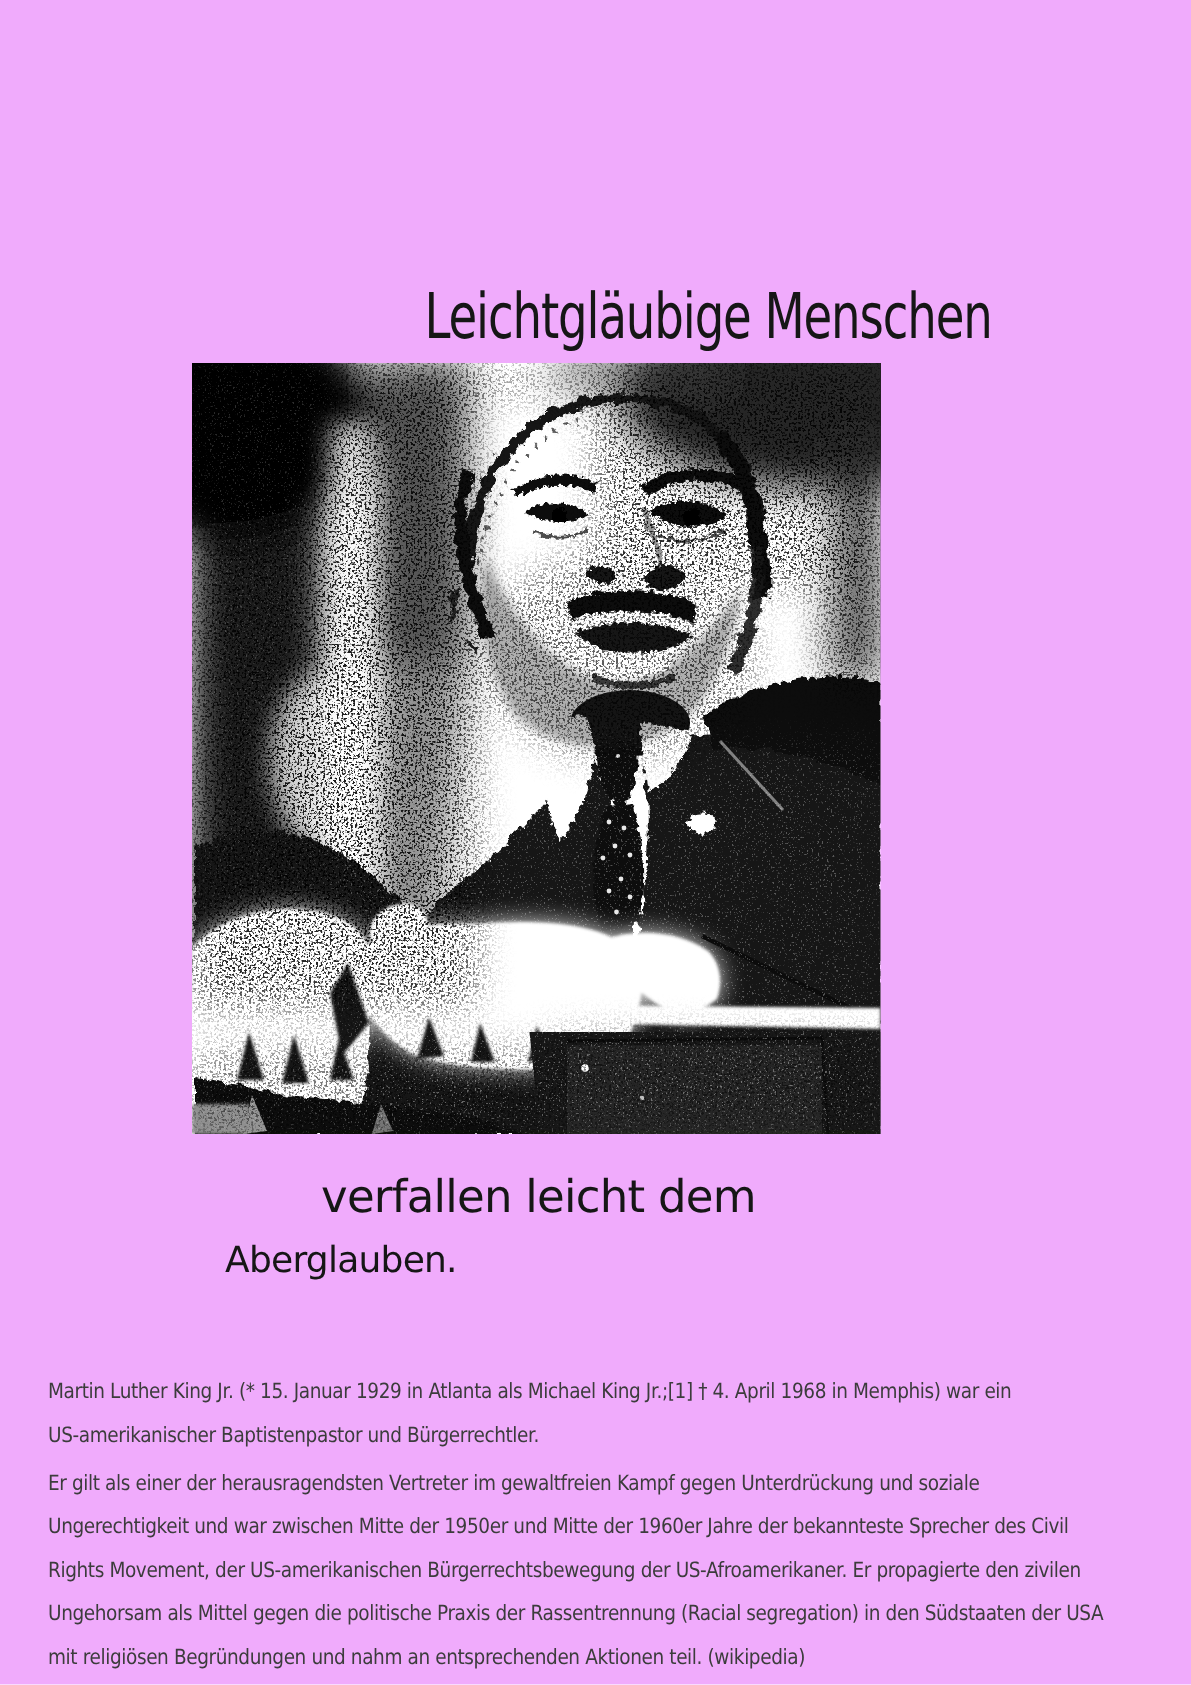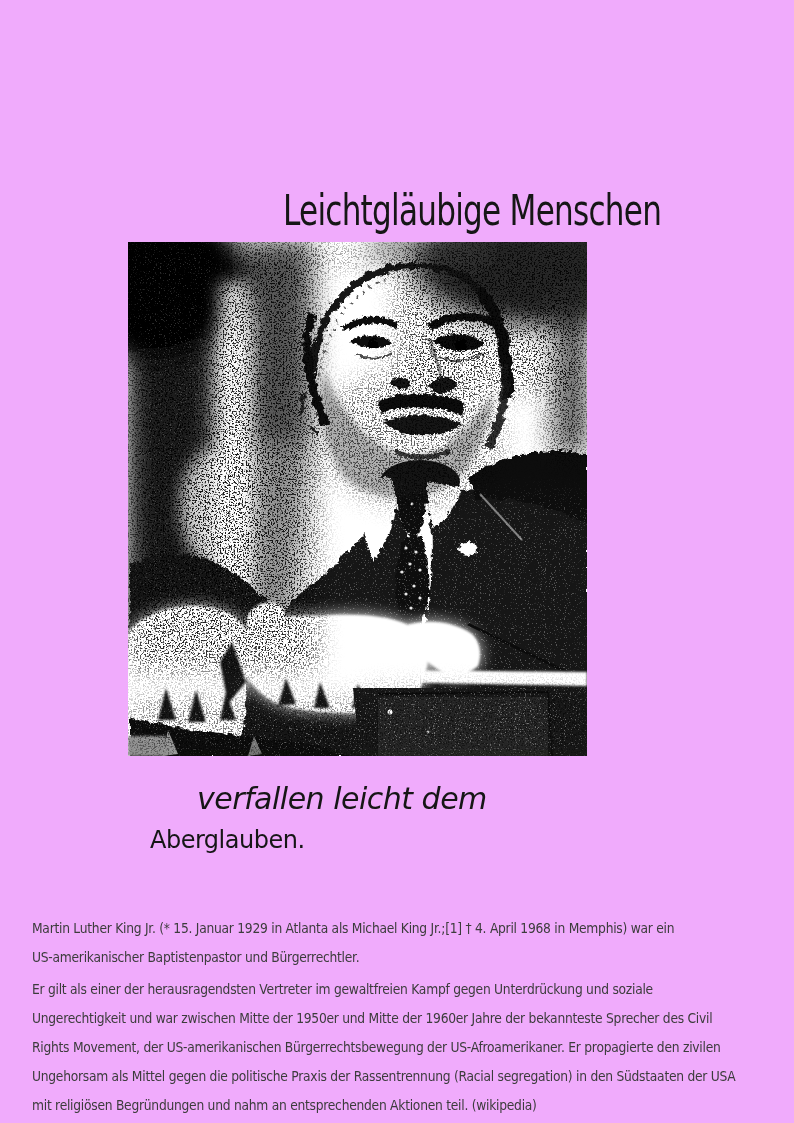--- a/index.html
+++ b/index.html
@@ -7,22 +7,22 @@
     position:relative; width:794px; height:1123px; background:#f0abfc;
     overflow:hidden; font-family:"DejaVu Sans", sans-serif;
   }
   .hand { color:var(--heading-color,#161616); }
   .title {
     position:absolute; left:283px; top:186px; margin:0;
     font-size:42px; font-weight:400; letter-spacing:-1px;
     transform:scaleX(.74); transform-origin:left top; white-space:nowrap;
   }
   .caption1 {
-    position:absolute; left:197px; top:781px;
-    font-size:30px; letter-spacing:-.5px; white-space:nowrap;font-style:italic;
+    position:absolute; left:214px; top:781px;
+    font-size:30px; letter-spacing:-.5px; white-space:nowrap;
   }
   .caption2 {
     position:absolute; left:150px; top:826px;
     font-size:24px; letter-spacing:-.5px; white-space:nowrap;
   }
   .photo { position:absolute; left:128px; top:242px; width:459px; height:514px; margin:0; }
   .photo svg { display:block; }
   .bodytext {
     position:absolute; left:32px; width:830px;
     color:var(--body-color,#3c3c3c); font-size:14px; letter-spacing:-.3px;

